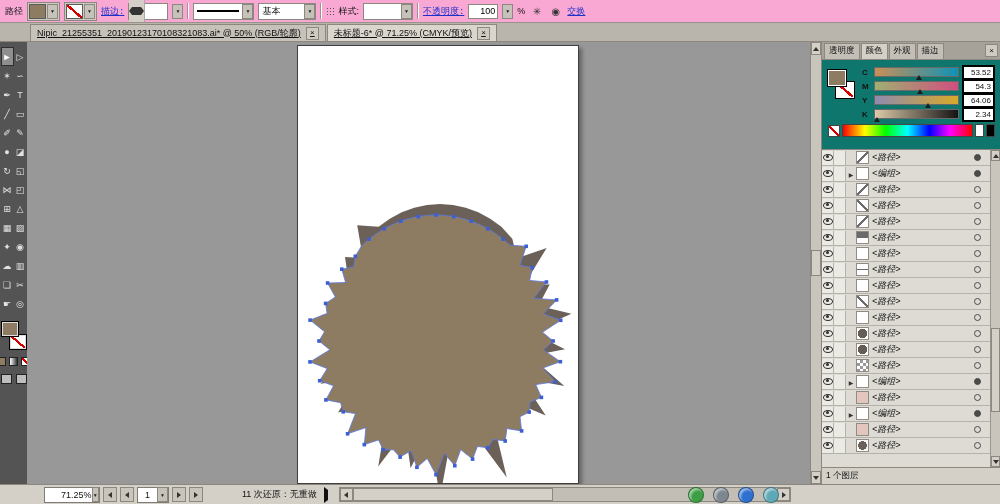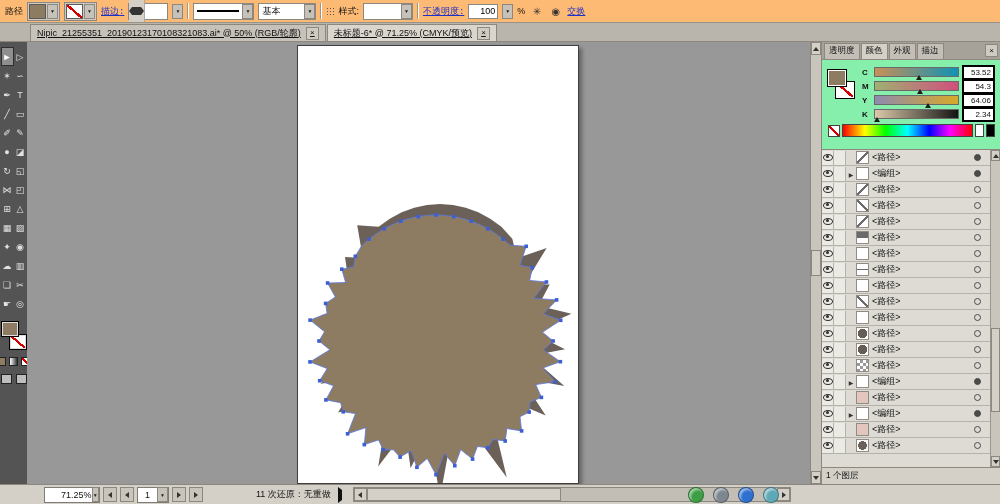--- a/index.html
+++ b/index.html
@@ -2,21 +2,21 @@
 <html><head>
 <meta charset="utf-8">
 <style>
   html,body{margin:0;padding:0;}
   body{width:1000px;height:504px;overflow:hidden;background:#d4d0c8;
        font-family:"Liberation Sans","DejaVu Sans",sans-serif;font-size:9px;color:#111;}
   .app{width:1000px;height:504px;display:flex;flex-direction:column;}
 
   
   .control-bar{height:22px;flex:none;display:flex;align-items:center;gap:4px;padding:0 5px;
-               background:#fdba74;border-bottom:1px solid #979389;}
+               background:#f9a8d4;border-bottom:1px solid #979389;}
   .cb-label{white-space:nowrap;}
   .cb-link{color:#1c31c8;text-decoration:underline;white-space:nowrap;cursor:pointer;font-family:Liberation Mono, monospace;}
   .sep{width:1px;height:16px;background:#9a968e;border-right:1px solid #fff;flex:none;}
   .swatch-combo{display:flex;align-items:center;gap:1px;background:#cfcbc3;border:1px solid #8c8880;padding:1px;}
   .sw{width:15px;height:13px;border:1px solid #5a5a5a;display:block;}
   .sw-fill{background:#8d7b62;}
   .sw-none{background:#fff linear-gradient(to top right,transparent 44%,#d40000 44%,#d40000 56%,transparent 56%);}
   .dd{width:9px;height:13px;background:#c6c2ba;border:1px solid #8c8880;display:flex;align-items:center;justify-content:center;}
   .dd::before{content:"▼";font-size:5px;color:#222;}
   .spin-combo{display:flex;align-items:center;border:1px solid #8c8880;background:#fff;height:15px;}
@@ -75,21 +75,21 @@
   .vs-btn{position:absolute;left:0;right:0;height:11px;background:#d4d0c8;border:1px solid #8c8880;
           display:flex;align-items:center;justify-content:center;}
   .vs-top{top:0;} .vs-bottom{bottom:0;}
   .vs-thumb{position:absolute;left:0;right:0;top:47%;height:24px;background:#d4d0c8;border:1px solid #8c8880;}
   .tu{width:0;height:0;border-left:3px solid transparent;border-right:3px solid transparent;border-bottom:4px solid #333;}
   .td{width:0;height:0;border-left:3px solid transparent;border-right:3px solid transparent;border-top:4px solid #333;}
   .tl{width:0;height:0;border-top:3px solid transparent;border-bottom:3px solid transparent;border-right:4px solid #333;}
   .tr{width:0;height:0;border-top:3px solid transparent;border-bottom:3px solid transparent;border-left:4px solid #333;}
 
   
-  .rpanel{width:178px;flex:none;background:#86efac;border-left:1px solid #8c8880;display:flex;flex-direction:column;}
+  .rpanel{width:178px;flex:none;background:#0f766e;border-left:1px solid #8c8880;display:flex;flex-direction:column;}
   .ptabs{height:16px;flex:none;background:#a6a29a;border-bottom:1px solid #8c8880;
          display:flex;align-items:flex-end;padding:1px 2px 0 2px;}
   .ptab-list{display:flex;gap:1px;}
   .ptab{padding:1px 4px 2px;background:#c3bfb7;border:1px solid #8c8880;border-bottom:none;white-space:nowrap;font-size:8.5px;cursor:pointer;}
   .ptab.active{background:#d4d0c8;}
   .ptab-close{margin-left:auto;width:11px;height:11px;margin-bottom:2px;border:1px solid #8c8880;background:#cfcbc3;
               display:flex;align-items:center;justify-content:center;font-size:8px;cursor:pointer;}
 
   
   .colorpanel{height:84px;flex:none;position:relative;border-bottom:1px solid #8c8880;padding:5px 5px 0 40px;}
@@ -108,21 +108,21 @@
   .cs-val{width:27px;height:11px;line-height:11px;background:#fff;border:2px solid #000000;font-size:8px;text-align:right;padding-right:2px;}
   .spectrum-row{display:flex;align-items:center;gap:2px;margin:3px 0 0 -34px;}
   .sp-none{width:10px;height:10px;border:1px solid #444;
            background:#fff linear-gradient(to top right,transparent 42%,#d40000 42%,#d40000 58%,transparent 58%);}
   .sp-bar{flex:1;height:11px;border:1px solid #444;
           background:linear-gradient(to right,#f00,#ff0 17%,#0f0 33%,#0ff 50%,#00f 67%,#f0f 83%,#f00);}
   .sp-white{width:7px;height:11px;background:#fff;border:1px solid #444;}
   .sp-black{width:7px;height:11px;background:#000;border:1px solid #444;}
 
   
-  .layers{flex:1;min-height:0;display:flex;background:#d0cdc7;border-bottom:1px solid #8c8880;}
+  .layers{flex:1;min-height:0;display:flex;background:#d0cdc7;border-bottom:1px solid #8c8880;font-style:italic;}
   .lrows{flex:1;overflow:hidden;background:#dedbd5;}
   .lrow{height:15px;display:flex;align-items:center;border-bottom:1px solid #b5b2ac;background:#dedbd5;cursor:pointer;}
   .lcell{width:11px;height:14px;border-right:1px solid #b5b2ac;background:#eceae5;
          display:flex;align-items:center;justify-content:center;flex:none;}
   .eye{width:8px;height:5px;border:1px solid #2e2e2e;border-radius:50%;position:relative;}
   .eye::after{content:"";position:absolute;left:2px;top:0;width:3px;height:3px;background:#2e2e2e;border-radius:50%;}
   .lexp{width:10px;flex:none;text-align:center;visibility:hidden;}
   .lexp::before{content:"▶";font-size:6px;color:#333;}
   .row-group .lexp{visibility:visible;}
   .lthumb{width:13px;height:13px;border:1px solid #8f8c86;background:#fff;flex:none;margin-right:3px;box-sizing:border-box;}
@@ -153,21 +153,21 @@
 
   
   .statusbar{height:19px;flex:none;background:#d4d0c8;border-top:1px solid #8c8880;
              display:flex;align-items:center;gap:3px;padding:0 4px;position:relative;}
   .zoom-combo{margin-left:40px;width:54px;height:14px;background:#fff;border:1px solid #7f7c76;display:flex;align-items:center;}
   .zoom-combo .zv{flex:1;padding-left:16px;}
   .sb-btn{width:12px;height:13px;background:#c9c5bd;border:1px solid #8c8880;
           display:flex;align-items:center;justify-content:center;cursor:pointer;}
   .board-combo{width:30px;height:14px;background:#fff;border:1px solid #7f7c76;display:flex;align-items:center;}
   .board-combo .bv{flex:1;text-align:center;}
-  .sb-status{margin-left:50px;white-space:nowrap;}
+  .sb-status{margin-left:36px;white-space:nowrap;}
   .sb-play{margin-left:4px;}
   .hscroll{flex:1;height:13px;background:#c2beb6;border:1px solid #8c8880;position:relative;margin:0 205px 0 8px;}
   .hs-thumb{position:absolute;top:0;bottom:0;left:3%;width:44%;background:#d4d0c8;border:1px solid #8c8880;}
   .hs-btn{position:absolute;top:0;bottom:0;width:11px;background:#d4d0c8;border:1px solid #8c8880;
           display:flex;align-items:center;justify-content:center;}
   .hs-left{left:0;} .hs-right{right:0;}
   .overlay-icons{position:absolute;left:688px;top:2px;display:flex;gap:9px;}
   .ov{width:14px;height:14px;border-radius:50%;border:1px solid rgba(0,0,0,.3);box-shadow:inset 2px 2px 2px rgba(255,255,255,.5);}
 </style>
 </head>

